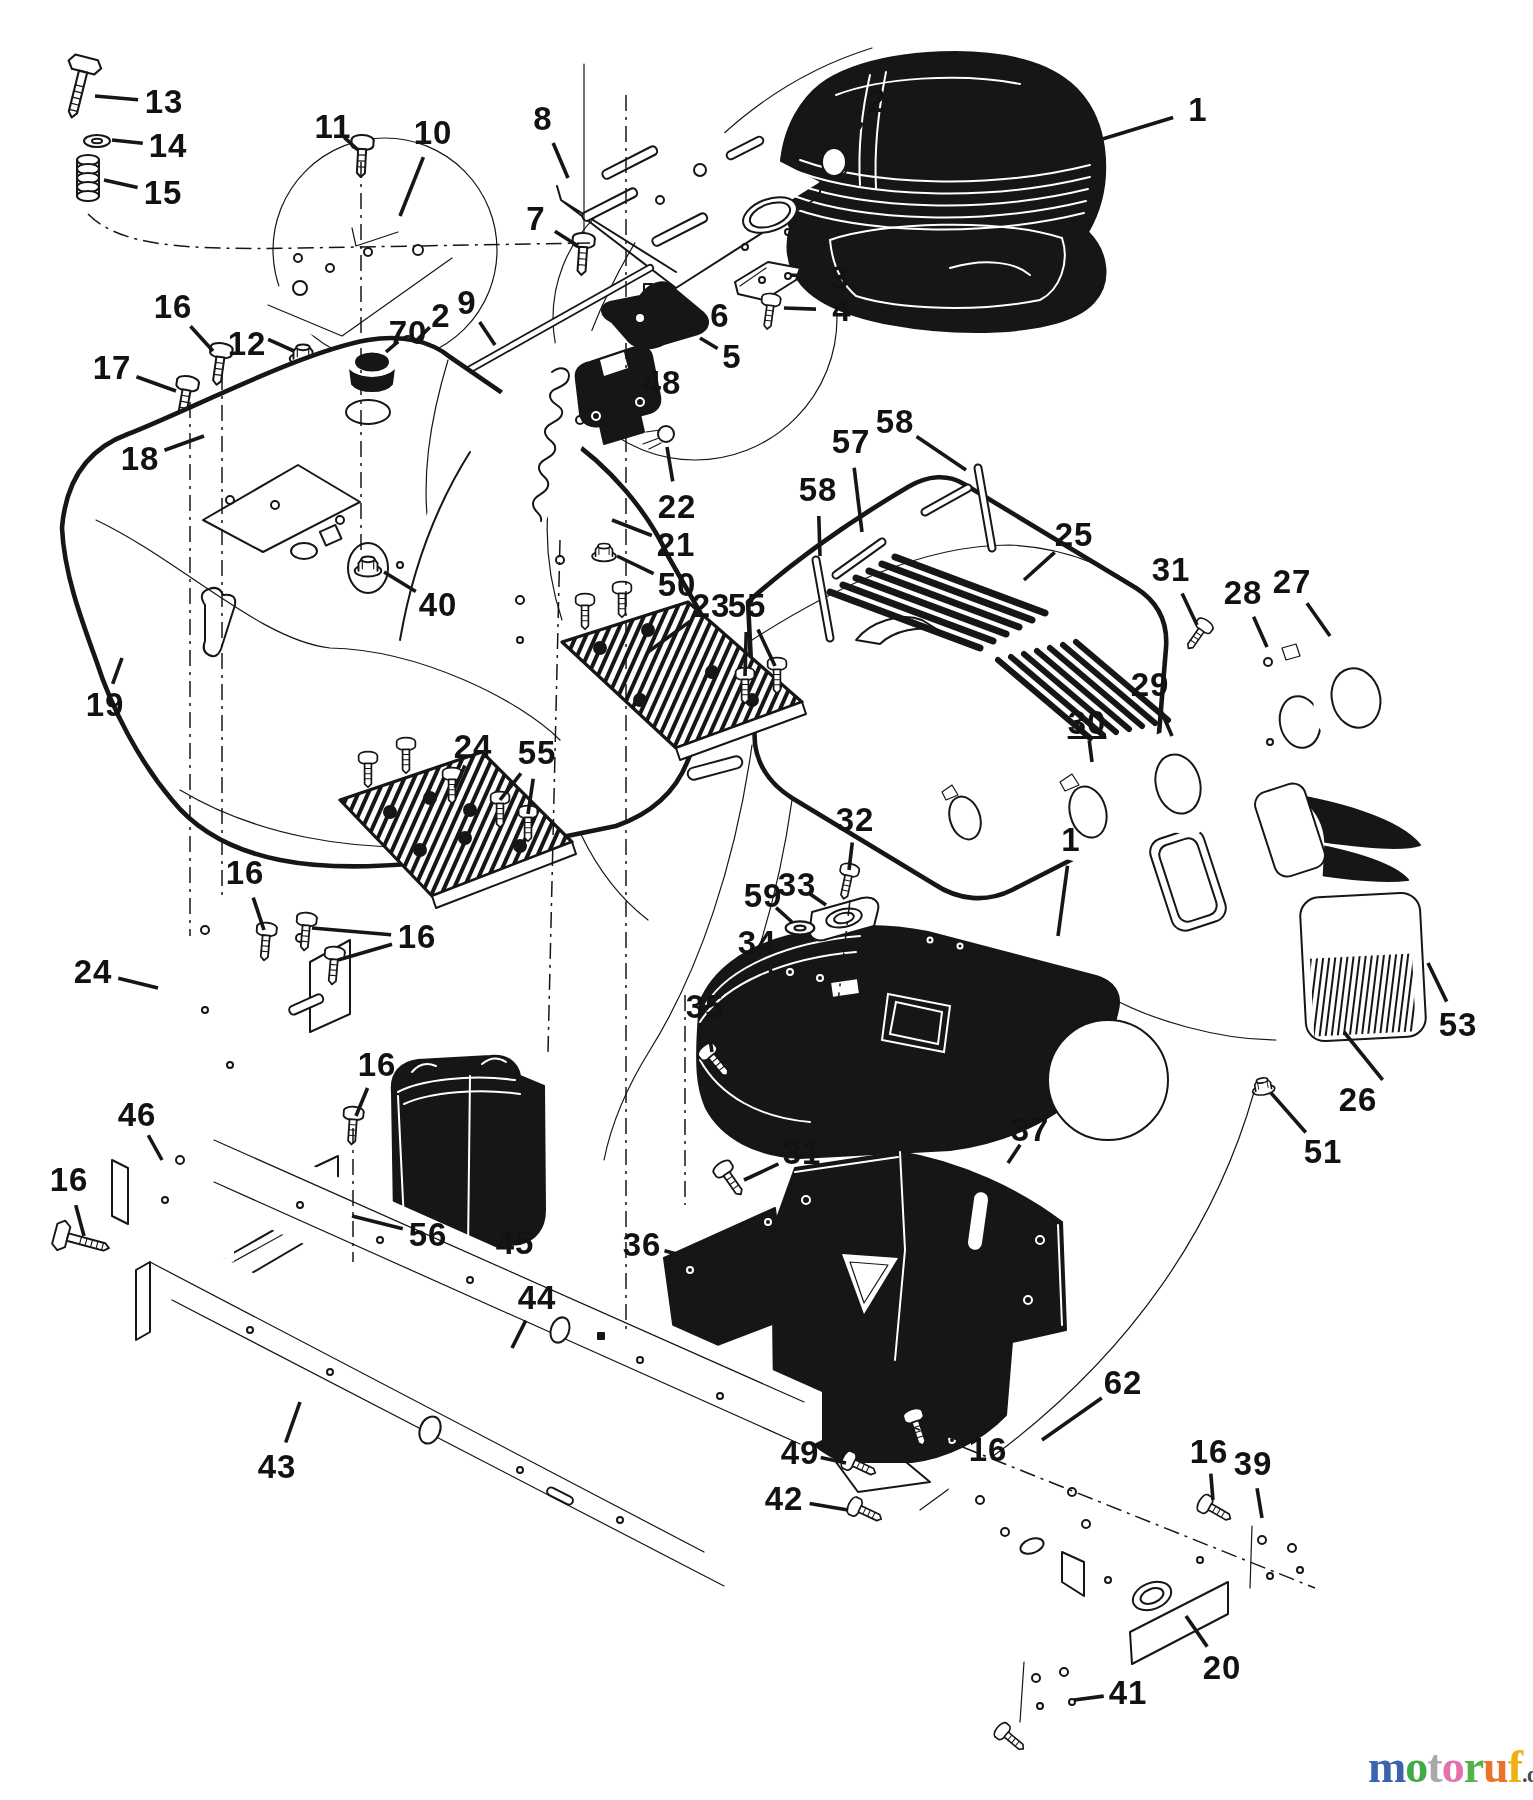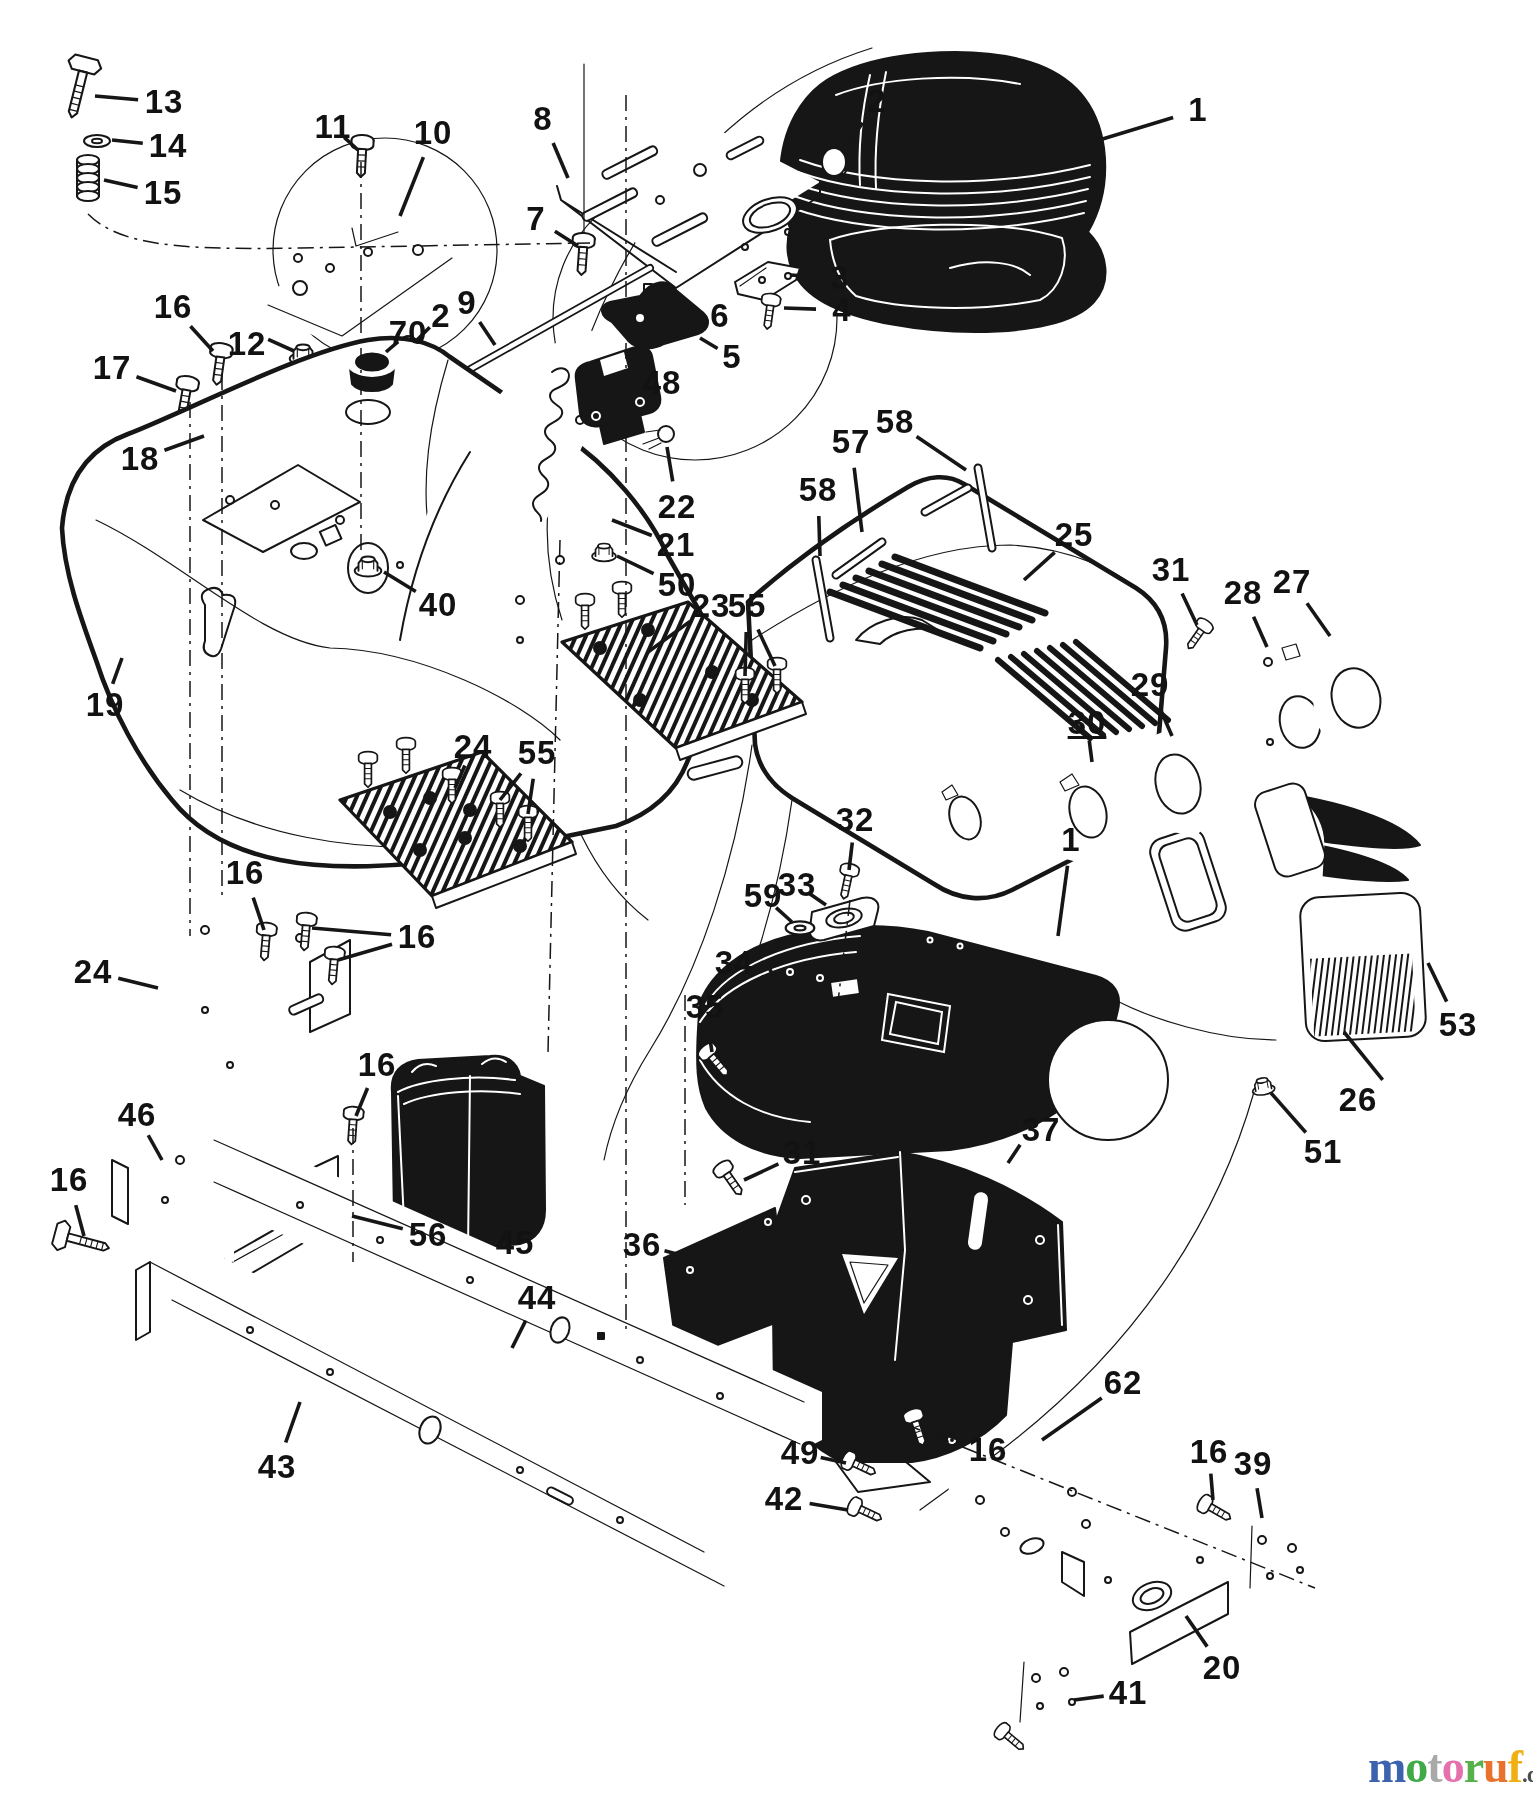--- a/index.html
+++ b/index.html
@@ -582,25 +582,25 @@
     <div class="callout" style="left: 818px; top: 490px;">58</div>
     <div class="callout" style="left: 1074px; top: 535px;">25</div>
     <div class="callout" style="left: 1171px; top: 570px;">31</div>
     <div class="callout" style="left: 1243px; top: 593px;">28</div>
     <div class="callout" style="left: 1292px; top: 582px;">27</div>
     <div class="callout" style="left: 1150px; top: 685px;">29</div>
     <div class="callout" style="left: 1087px; top: 723px; text-decoration: underline;">30</div>
     <div class="callout" style="left: 855px; top: 820px;">32</div>
     <div class="callout" style="left: 797px; top: 885px;">33</div>
     <div class="callout" style="left: 763px; top: 896px;">59</div>
-    <div class="callout" style="left: 734px; top: 943px; margin-top: 20px;">34</div>
+    <div class="callout" style="left: 757px; top: 943px;">34</div>
     <div class="callout" style="left: 705px; top: 1007px;">35</div>
     <div class="callout" style="left: 642px; top: 1245px;">36</div>
     <div class="callout" style="left: 802px; top: 1153px;">31</div>
-    <div class="callout" style="left: 1030px; top: 1130px; margin-left: 11px;">37</div>
+    <div class="callout" style="left: 1030px; top: 1130px;">37</div>
     <div class="callout" style="left: 1458px; top: 1025px;">53</div>
     <div class="callout" style="left: 1358px; top: 1100px; text-align: right;">26</div>
     <div class="callout" style="left: 1323px; top: 1152px;">51</div>
     <div class="callout" style="left: 1071px; top: 840px;">1</div>
     <div class="callout" style="left: 1198px; top: 110px;">1</div>
     <div class="callout" style="left: 93px; top: 972px;">24</div>
     <div class="callout" style="left: 245px; top: 873px;">16</div>
     <div class="callout" style="left: 417px; top: 937px;">16</div>
     <div class="callout" style="left: 377px; top: 1065px;">16</div>
     <div class="callout" style="left: 137px; top: 1115px;">46</div>

